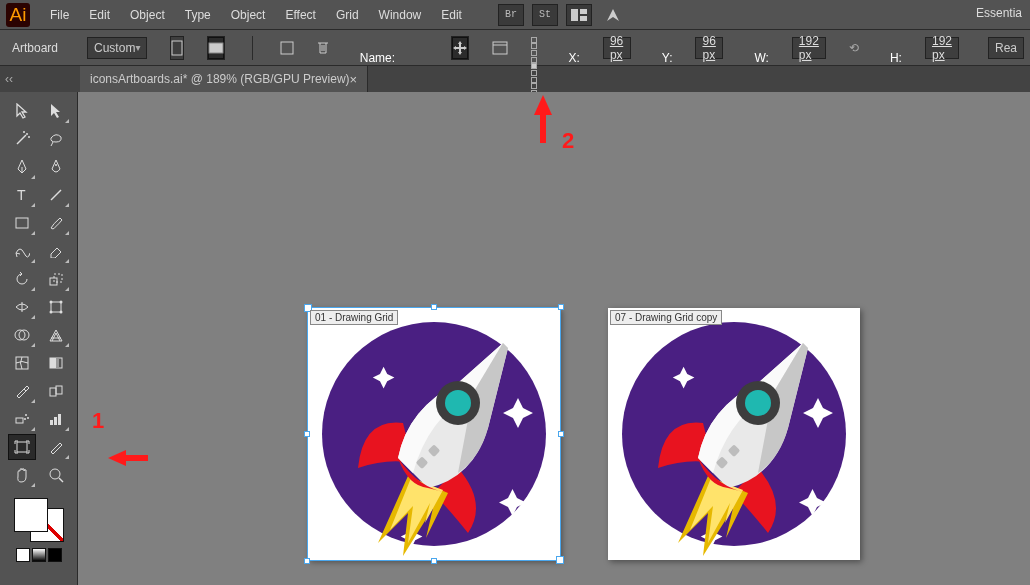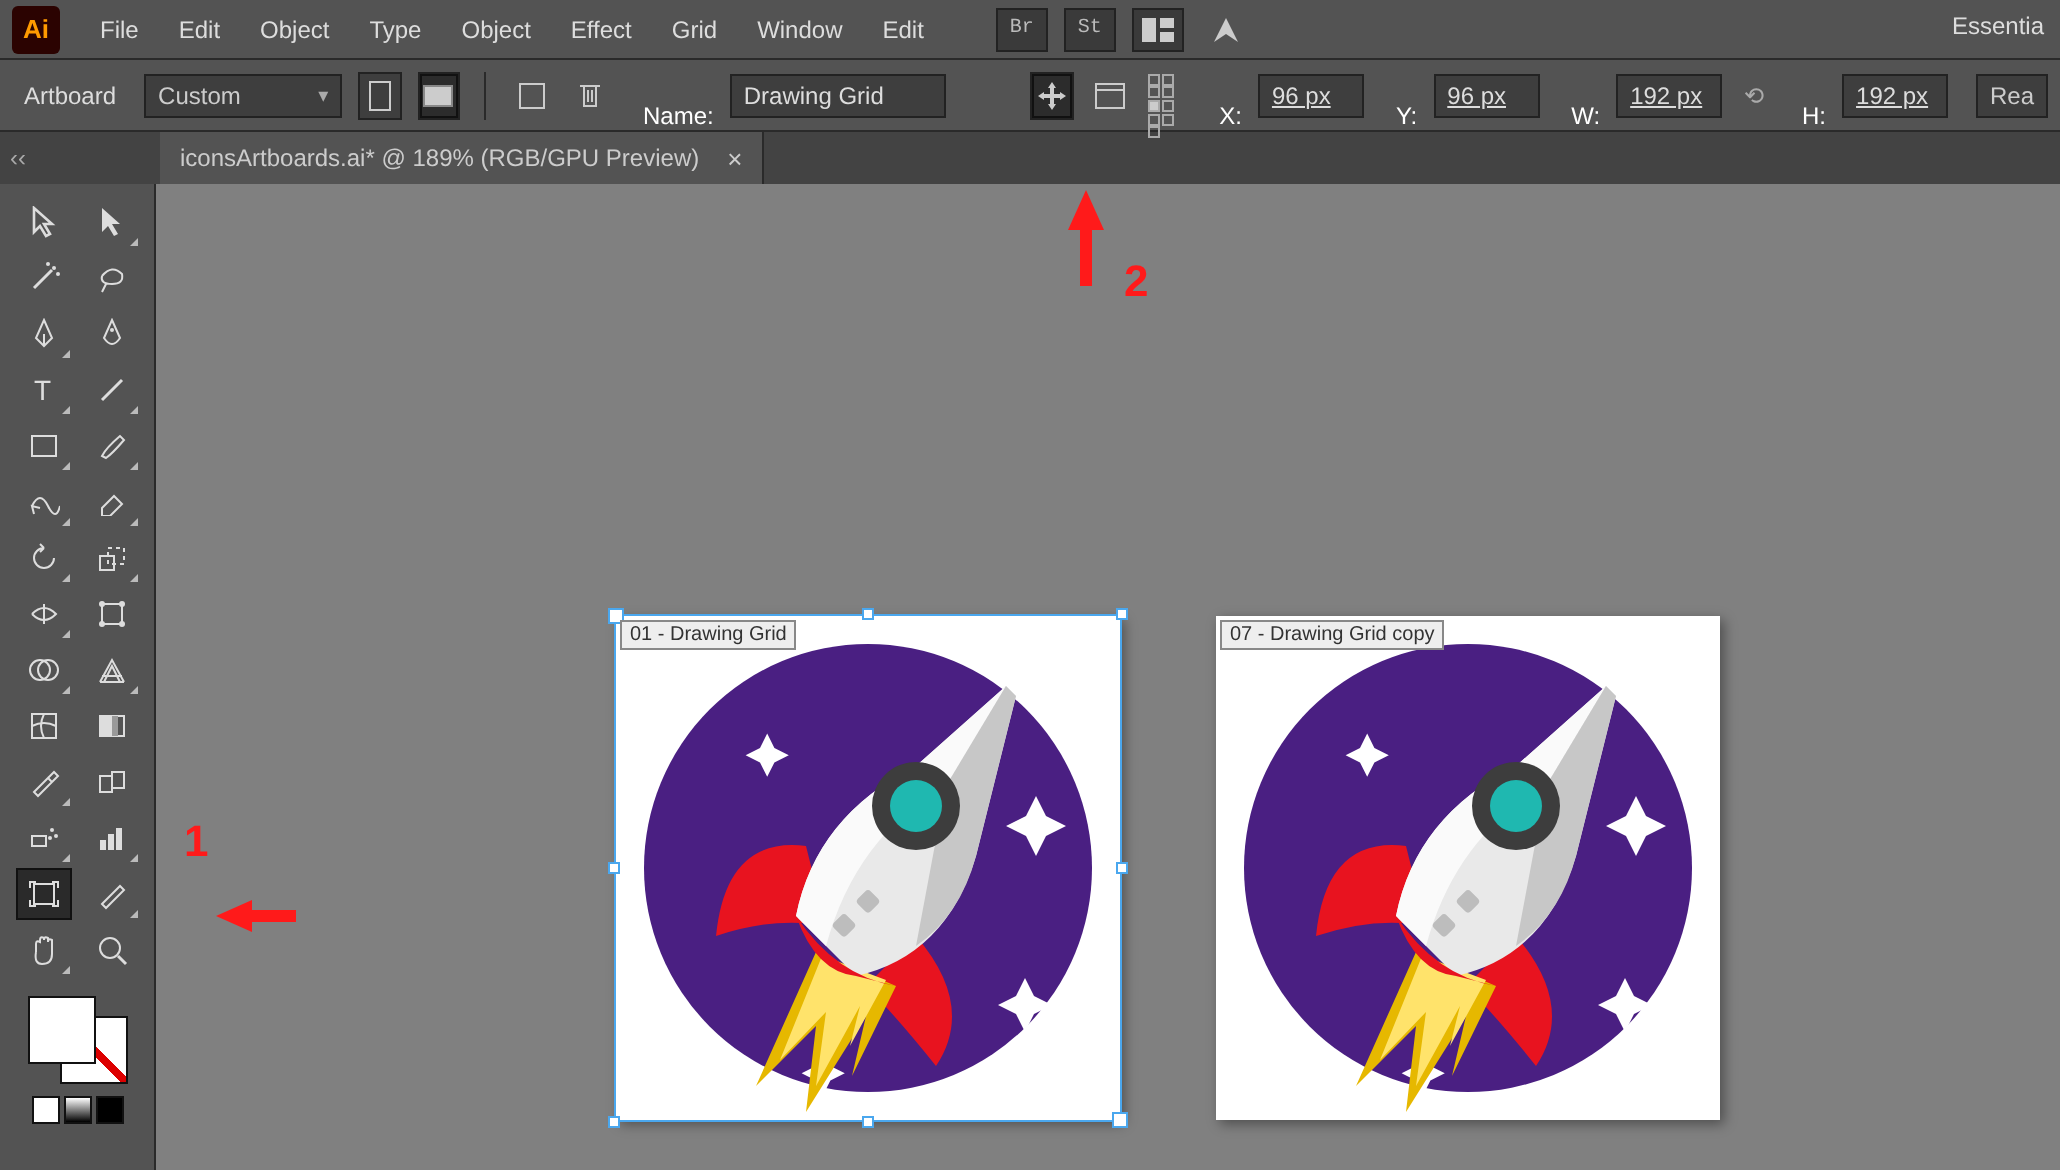--- a/index.html
+++ b/index.html
@@ -1,39 +1,39 @@
 <!DOCTYPE html>
 <html><head>
 <meta charset="utf-8">
 <style>
   * { box-sizing: border-box; margin: 0; padding: 0; font-family: "Segoe UI", Tahoma, sans-serif; }
   body { width: 1030px; height: 585px; background: #535353; overflow: hidden; color: #ccc; font-size: 12px; position: relative; }
   .menubar { height: 30px; background: #535353; display: flex; align-items: center; padding-left: 6px; border-bottom: 1px solid #2a2a2a; }
-  .ai-logo { width: 24px; height: 24px; background: #2b0301; color: #ff9a00; font-weight: bold; display:flex; align-items:center; justify-content:center; font-size: 13px; border-radius:3px; margin-right:10px;}
+  .ai-logo { width: 24px; height: 24px; background: #2b0301; color: #ff9a00; font-weight: normal; display:flex; align-items:center; justify-content:center; font-size: 19px; border-radius:3px; margin-right:10px;}
   .menu-item { padding: 4px 10px; color: #ddd; cursor: default; }
   .menu-spacer{ width: 22px; }
   .menu-icon { width: 26px; height: 22px; background:#3a3a3a; margin: 0 4px; display:flex; align-items:center; justify-content:center; font-size:10px; color:#bbb; border:1px solid #222;font-family:Liberation Mono, monospace;}
   .right-menu{ position:absolute; right:8px; top:6px; color:#ddd; }
-  .optionbar { height: 36px; background: #535353; display:flex; align-items:center; padding:0 6px; border-bottom:1px solid #2a2a2a; gap:8px;}
+  .optionbar { height: 36px; background: #535353; display:flex; align-items:center; padding:0 6px; border-bottom:1px solid #2a2a2a; gap:23px;}
   .opt-label { color:#ddd; padding: 0 6px;}
   .dropdown { width: 110px; height: 22px; background:#3e3e3e; border:1px solid #222; display:flex; align-items:center; padding:0 6px; justify-content:space-between; }
   .dropdown .chev { font-size:10px; color:#aaa;}
   .icon-btn{ width:24px; height:24px; background:#3e3e3e; border:1px solid #222; display:flex; align-items:center; justify-content:center; position:relative;}
   .icon-btn.active{ background:#2c2c2c; box-shadow: inset 0 0 0 1px #111;}
   .vsep{ width:1px; height:24px; background:#2a2a2a; margin:0 4px;}
   .field-label{ color:#ffffff; margin-left:8px;margin-top:21px;}
   .text-input{ height:22px; background:#3e3e3e; border:1px solid #222; color:#ddd; padding:0 6px; display:flex; align-items:center;}
   .text-input.w120{ width:120px;}
   .link-chain{ width:18px; height:22px; display:flex; align-items:center; justify-content:center; color:#aaa;}
   .rea-btn{ height:22px; background:#3e3e3e; border:1px solid #222; padding:0 6px; display:flex; align-items:center; margin-left:6px;}
   .reference9{width:22px; height:22px; display:flex; flex-wrap:wrap;}
   .reference9 span{ width:6px; height:6px; border:1px solid #aaa; margin:0.33px;}
   .reference9 span.sel{background:#ccc;}
   .tabbar{ height:26px; background:#434343; display:flex; align-items:stretch; padding-left:80px;}
-  .doc-tab{ background:#535353; display:flex; align-items:center; padding:0 10px; gap:14px; border-right:1px solid #2a2a2a;}
+  .doc-tab{ background:#535353; display:flex; align-items:center; padding:0 10px; border-right:1px solid #2a2a2a;}
   .doc-tab span.close{ color:#ccc; font-size:13px; cursor:default;}
   .left-gutter{ position:absolute; left:0; top:66px; width:18px; height:26px; background:#434343; display:flex; align-items:center; justify-content:center; color:#aaa;}
   .tools{ position:absolute; left:0; top:92px; width:78px; bottom:0; background:#535353; padding:6px 6px; display:flex; flex-direction:column; align-items:center; gap:2px; border-right:1px solid #2a2a2a;}
   .tool-row{ display:flex; gap:6px;}
   .tool{ width:28px; height:26px; display:flex; align-items:center; justify-content:center; color:#ddd; position:relative;}
   .tool.active{ background:#2a2a2a; border:1px solid #111;}
   .tool-corner{ position:absolute; right:1px; bottom:1px; width:0; height:0; border-left:4px solid transparent; border-bottom:4px solid #bbb;}
   .swatch-big{ margin-top:8px; position:relative; width:50px; height:44px;}
   .swatch-fill{ position:absolute; left:0; top:0; width:34px; height:34px; background:#fff; border:1px solid #111;}
   .swatch-stroke{ position:absolute; right:0; bottom:0; width:34px; height:34px; background:linear-gradient(45deg, transparent 46%, #d00 46%, #d00 54%, transparent 54%), #fff; border:1px solid #111;}
@@ -108,21 +108,20 @@
       <svg width="14" height="14">
         <rect x="1" y="1" width="12" height="12" fill="none" stroke="#ccc"></rect>
       </svg>
     </div>
   <div class="icon-btn" style="background:transparent;border:none;">
       <svg width="12" height="14">
         <path d="M1 2 h10 M3 2 v10 h6 v-10 M5 4 v6 M7 4 v6" stroke="#ccc" fill="none"></path>
       </svg>
     </div>
   <span class="field-label">Name:</span>
-  <div class="text-input w120">Drawing Grid</div>
   <div style="width:30px"></div>
   <div class="icon-btn active">
     <svg width="16" height="16">
         <path d="M8 1 L10 4 H9 V7 H12 V6 L15 8 L12 10 V9 H9 V12 H10 L8 15 L6 12 H7 V9 H4 V10 L1 8 L4 6 V7 H7 V4 H6 Z" fill="#ccc"></path>
       </svg>
   </div>
   <div class="icon-btn" style="background:transparent;border:none;">
       <svg width="16" height="14">
         <rect x="1" y="1" width="14" height="12" fill="none" stroke="#ccc"></rect>
         <line x1="1" y1="4" x2="15" y2="4" stroke="#ccc"></line>

